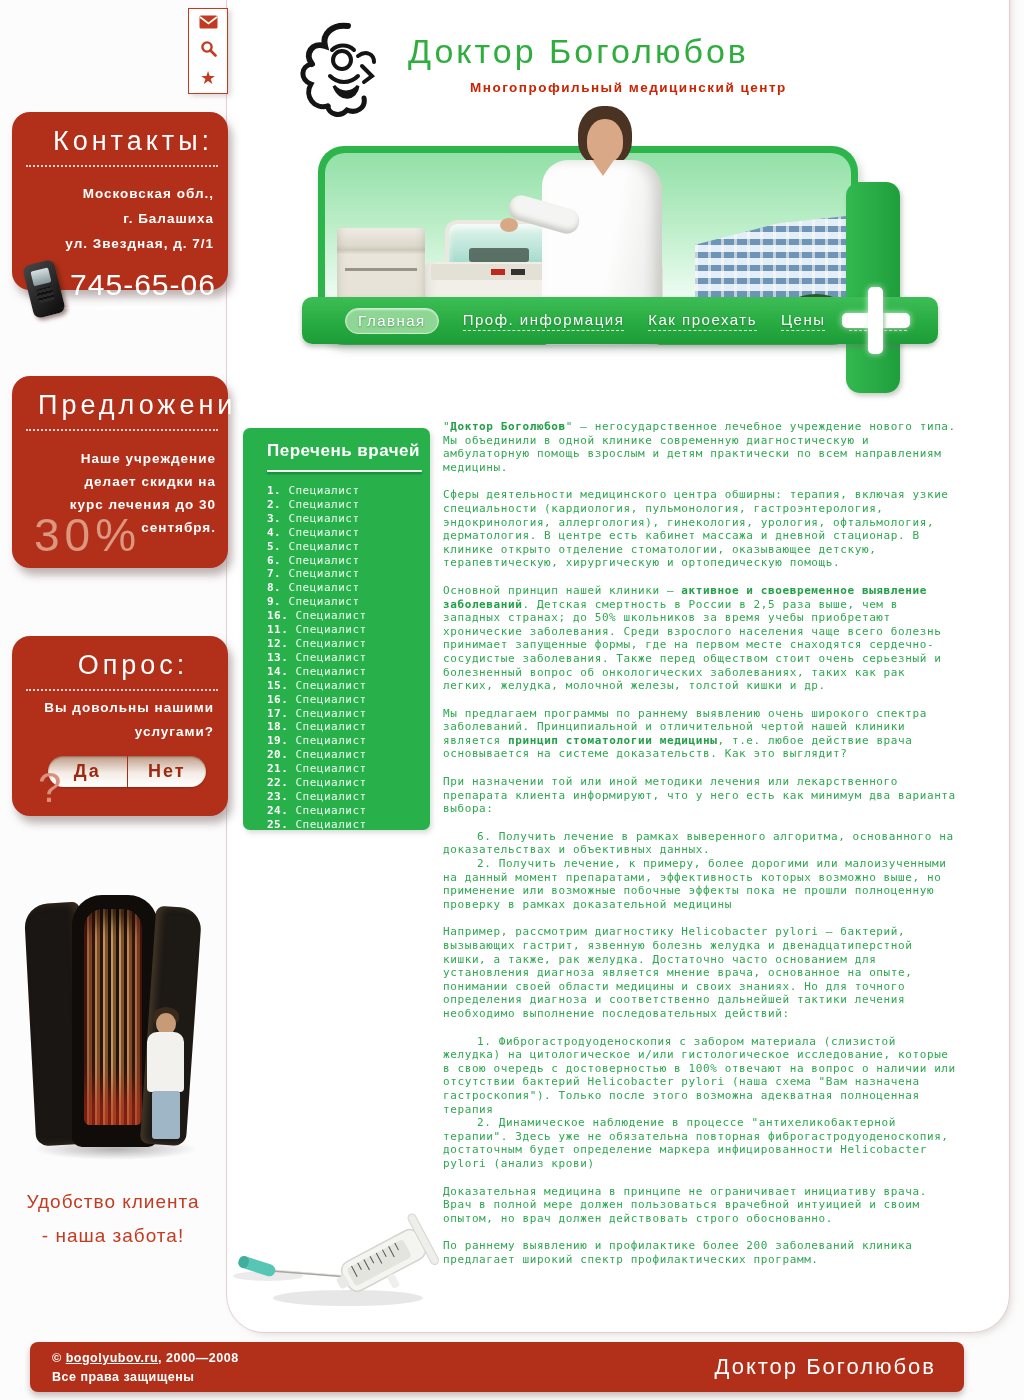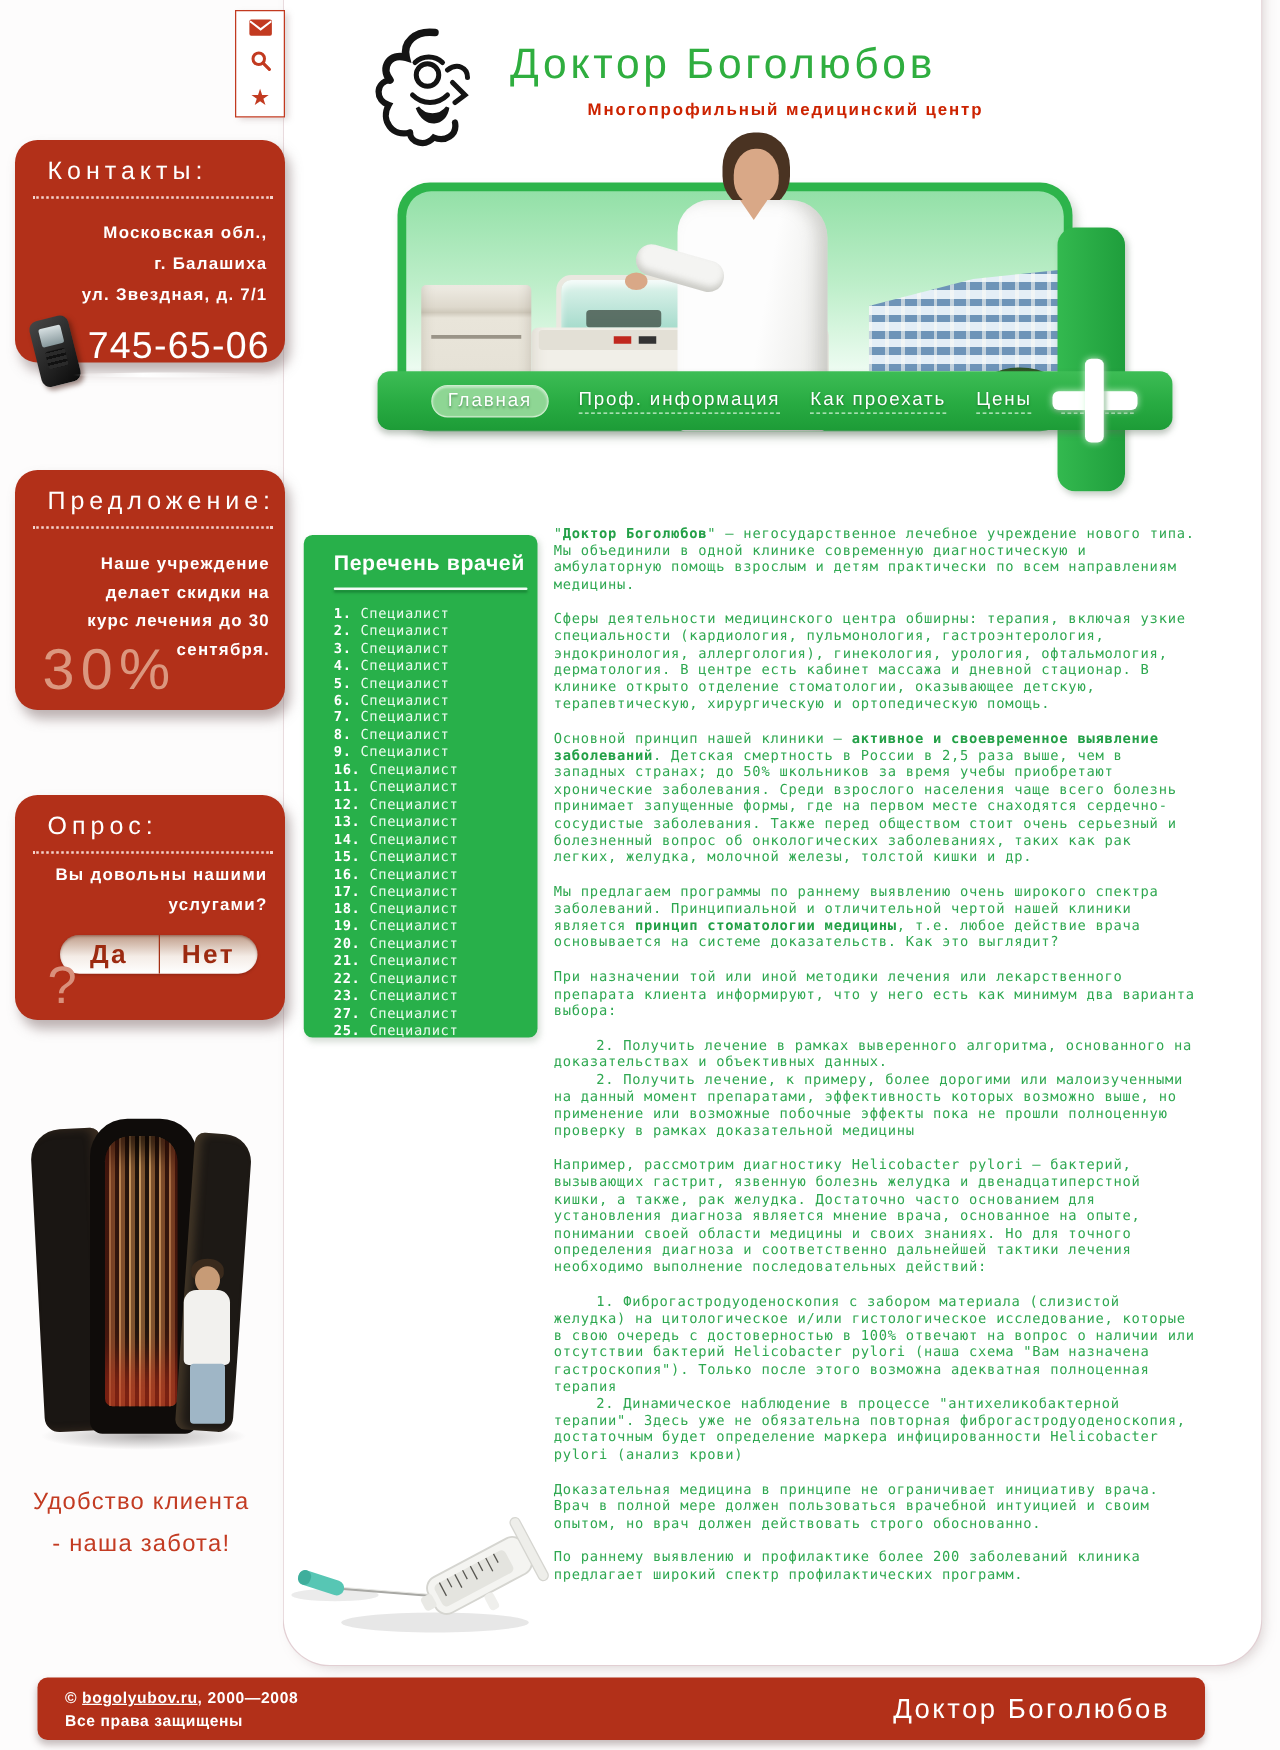--- a/index.html
+++ b/index.html
@@ -15,21 +15,21 @@
   
   .icon-box{left:188px;top:8px;width:38px;height:84px;background:#fff;border:1px solid #c23a20;
     display:flex;flex-direction:column;align-items:center;justify-content:space-around;z-index:5;
     box-shadow:3px 2px 5px rgba(160,140,140,.35);}
   .icon-box svg{display:block;}
   .star-glyph{color:#c23a20;font-size:18px;line-height:18px;}
 
   
   .red-box{left:12px;width:216px;background:#b23019;border-radius:18px;color:#fff;
     box-shadow:4px 7px 9px rgba(125,105,105,.5);z-index:2;}
-  .red-box .box-title{font-size:20px;letter-spacing:4px;padding:14px 0 8px 26px;color:#fff;}
+  .red-box .box-title{font-size:27px;letter-spacing:4px;padding:14px 0 8px 26px;color:#fff;text-align:center;}
   .red-box .dotted{margin:0 10px 0 14px;border-bottom:2px dotted rgba(255,240,235,.85);}
   .contacts{top:112px;height:178px;}
   .addr{margin-top:14px;padding-right:14px;text-align:right;font-size:13.5px;font-weight:bold;
     line-height:25px;letter-spacing:1px;}
   .phone-row{position:relative;margin-top:10px;height:60px;}
   .phone-img{position:absolute;left:16px;top:-4px;width:32px;height:54px;
     background:linear-gradient(145deg,#474747,#0a0a0a);border-radius:7px;transform:rotate(-14deg);
     box-shadow:2px 3px 4px rgba(60,20,10,.5);}
   .phone-img .scr{margin:7px auto 0;width:18px;height:15px;border-radius:2px;
     background:linear-gradient(#d6dfe1,#87989c);}
@@ -44,21 +44,21 @@
   .offer-text{margin-top:16px;padding-right:12px;text-align:right;font-size:13.5px;font-weight:bold;
     line-height:23px;letter-spacing:1px;}
   .discount{position:absolute;left:22px;bottom:6px;font-size:46px;letter-spacing:5px;color:#db977f;}
 
   .survey{top:636px;height:180px;}
   .question{margin-top:5px;padding-right:14px;text-align:right;font-size:13.5px;font-weight:bold;
     line-height:24px;letter-spacing:1px;}
   .vote-pill{position:relative;margin:12px 0 0 36px;width:158px;height:31px;border-radius:16px;
     background:linear-gradient(180deg,#bf9c88 0%,#f4ece6 55%,#ffffff 100%);display:flex;
     box-shadow:inset 0 1px 2px rgba(90,20,5,.4),0 1px 2px rgba(80,20,10,.35);overflow:hidden;}
-  .vote-btn{flex:1;border:none;background:transparent;color:#9c2a10;font-weight:bold;font-size:21px;
+  .vote-btn{flex:1;border:none;background:transparent;color:#9c2a10;font-weight:bold;font-size:18px;
     letter-spacing:2px;font-family:"Liberation Sans",sans-serif;cursor:pointer;}
   .vote-div{width:1px;background:#a33014;}
   .qmark{position:absolute;left:26px;bottom:4px;font-size:42px;color:#d9907c;}
 
   
   .solarium{left:30px;top:895px;width:170px;height:265px;z-index:1;}
   .sol-shadow{position:absolute;left:2px;bottom:0;width:166px;height:22px;border-radius:50%;
     background:radial-gradient(ellipse at center,rgba(40,35,35,.35),rgba(0,0,0,0) 70%);}
   .sol-door-left{position:absolute;left:0;top:8px;width:56px;height:242px;background:#1a1613;
     border-radius:24px 8px 8px 12px;transform:rotate(-3deg);
@@ -333,32 +333,32 @@
         <div class="doc-row"><b>14. </b>Специалист</div>
         <div class="doc-row"><b>15. </b>Специалист</div>
         <div class="doc-row"><b>16. </b>Специалист</div>
         <div class="doc-row"><b>17. </b>Специалист</div>
         <div class="doc-row"><b>18. </b>Специалист</div>
         <div class="doc-row"><b>19. </b>Специалист</div>
         <div class="doc-row"><b>20. </b>Специалист</div>
         <div class="doc-row"><b>21. </b>Специалист</div>
         <div class="doc-row"><b>22. </b>Специалист</div>
         <div class="doc-row"><b>23. </b>Специалист</div>
-        <div class="doc-row"><b>27. </b>Специалист</div>
+        <div class="doc-row"><b>24. </b>Специалист</div>
         <div class="doc-row"><b>25. </b>Специалист</div>
       </div>
   </div>
 
   <div class="abs article">
       <div class="para">"<b>Доктор Боголюбов</b>" — негосударственное лечебное учреждение нового типа. Мы объединили в одной клинике современную диагностическую и амбулаторную помощь взрослым и детям практически по всем направлениям медицины.</div>
       <div class="para">Сферы деятельности медицинского центра обширны: терапия, включая узкие специальности (кардиология, пульмонология, гастроэнтерология, эндокринология, аллергология), гинекология, урология, офтальмология, дерматология. В центре есть кабинет массажа и дневной стационар. В клинике открыто отделение стоматологии, оказывающее детскую, терапевтическую, хирургическую и ортопедическую помощь.</div>
       <div class="para">Основной принцип нашей клиники — <b>активное и своевременное выявление заболеваний</b>. Детская смертность в России в 2,5 раза выше, чем в западных странах; до 50% школьников за время учебы приобретают хронические заболевания. Среди взрослого населения чаще всего болезнь принимает запущенные формы, где на первом месте снаходятся сердечно-сосудистые заболевания. Также перед обществом стоит очень серьезный и болезненный вопрос об онкологических заболеваниях, таких как рак легких, желудка, молочной железы, толстой кишки и др.</div>
       <div class="para">Мы предлагаем программы по раннему выявлению очень широкого спектра заболеваний. Принципиальной и отличительной чертой нашей клиники является <b>принцип стоматологии медицины</b>, т.е. любое действие врача основывается на системе доказательств. Как это выглядит?</div>
       <div class="para">При назначении той или иной методики лечения или лекарственного препарата клиента информируют, что у него есть как минимум два варианта выбора:</div>
-      <div class="para item">2. Получить лечение в рамках выверенного алгоритма, основанного на доказательствах и объективных данных.</div>
+      <div class="para item">6. Получить лечение в рамках выверенного алгоритма, основанного на доказательствах и объективных данных.</div>
       <div class="para item last">2. Получить лечение, к примеру, более дорогими или малоизученными на данный момент препаратами, эффективность которых возможно выше, но применение или возможные побочные эффекты пока не прошли полноценную проверку в рамках доказательной медицины</div>
       <div class="para">Например, рассмотрим диагностику Helicobacter pylori — бактерий, вызывающих гастрит, язвенную болезнь желудка и двенадцатиперстной кишки, а также, рак желудка. Достаточно часто основанием для установления диагноза является мнение врача, основанное на опыте, понимании своей области медицины и своих знаниях. Но для точного определения диагноза и соответственно дальнейшей тактики лечения необходимо выполнение последовательных действий:</div>
       <div class="para item">1. Фиброгастродуоденоскопия с забором материала (слизистой желудка) на цитологическое и/или гистологическое исследование, которые в свою очередь с достоверностью в 100% отвечают на вопрос о наличии или отсутствии бактерий Helicobacter pylori (наша схема "Вам назначена гастроскопия"). Только после этого возможна адекватная полноценная терапия</div>
       <div class="para item last">2. Динамическое наблюдение в процессе "антихеликобактерной терапии". Здесь уже не обязательна повторная фиброгастродуоденоскопия, достаточным будет определение маркера инфицированности Helicobacter pylori (анализ крови)</div>
       <div class="para">Доказательная медицина в принципе не ограничивает инициативу врача. Врач в полной мере должен пользоваться врачебной интуицией и своим опытом, но врач должен действовать строго обоснованно.</div>
       <div class="para">По раннему выявлению и профилактике более 200 заболеваний клиника предлагает широкий спектр профилактических программ.</div>
     </div>
 
   <div class="abs syringe">
     <svg width="220" height="118" viewBox="0 0 220 118">

